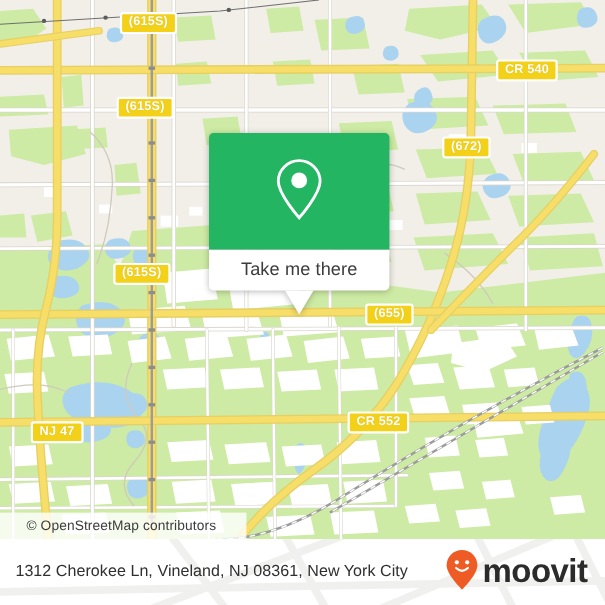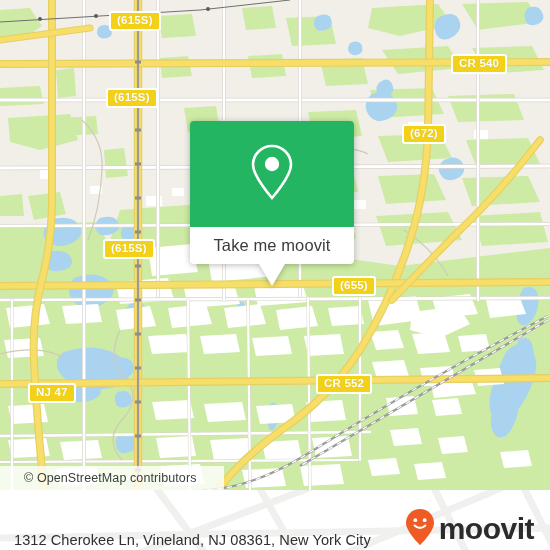--- a/index.html
+++ b/index.html
@@ -98,21 +98,21 @@
   }
   #footer-watermark {
     position: absolute;
     inset: 0;
     opacity: 1;
   }
   #footer-inner {
     position: absolute;
     inset: 0;
     display: flex;
-    align-items: flex-end;
+    align-items: center;
     justify-content: space-between;
     padding: 0 12px 0 14px;
     box-sizing: border-box;
   }
   #footer-address {
     font-size: 14.6px;
     line-height: 20px;
     color: #2f2f2f;
     max-width: 370px;
     letter-spacing: 0.05px;
@@ -420,21 +420,21 @@
 
   <div id="popup">
     <div id="popup-head">
       <span>
         <svg width="44" height="58" viewBox="0 0 44 58" xmlns="http://www.w3.org/2000/svg">
           <path d="M22 3 C11.5 3 3 11.4 3 21.8 C3 33.5 22 55 22 55 C22 55 41 33.5 41 21.8 C41 11.4 32.5 3 22 3 Z" fill="none" stroke="#ffffff" stroke-width="2.6"></path>
           <circle cx="22" cy="21" r="7.2" fill="#ffffff"></circle>
         </svg>
       </span>
     </div>
-    <div id="popup-foot">Take me moovit</div>
+    <div id="popup-foot">Take me there</div>
     <div id="popup-tail"></div>
   </div>
 
   <div id="footer">
     <svg id="footer-watermark" width="550" height="60" viewBox="0 0 550 60">
       <rect x="0" y="0" width="550" height="60" fill="#ffffff"></rect>
       <g stroke="#f0f0ee" stroke-width="7" fill="none">
         <path d="M150,-10 L210,70"></path>
         <path d="M255,-10 L300,70"></path>
         <path d="M430,-10 L470,70"></path>

